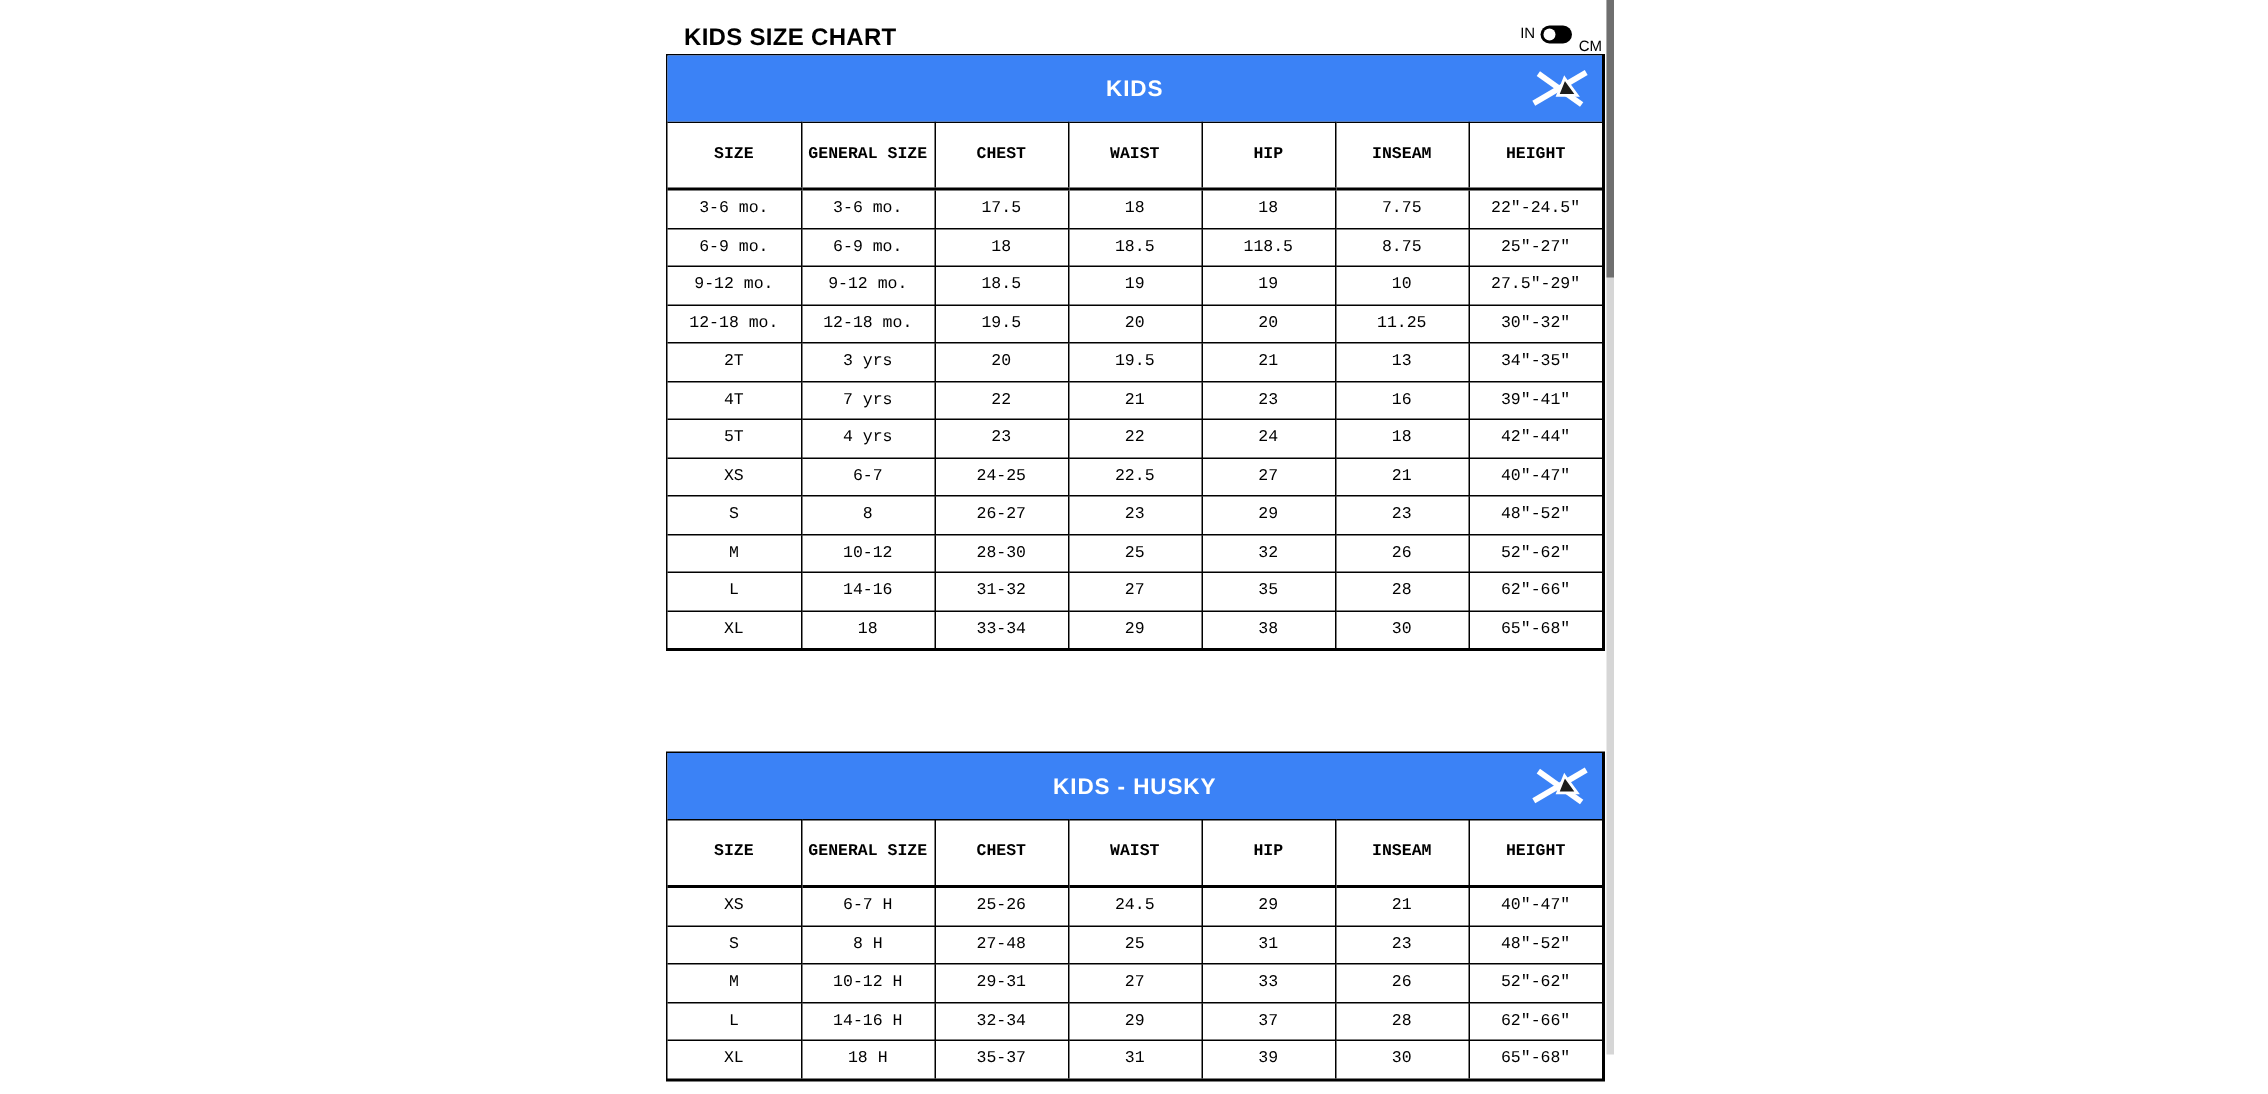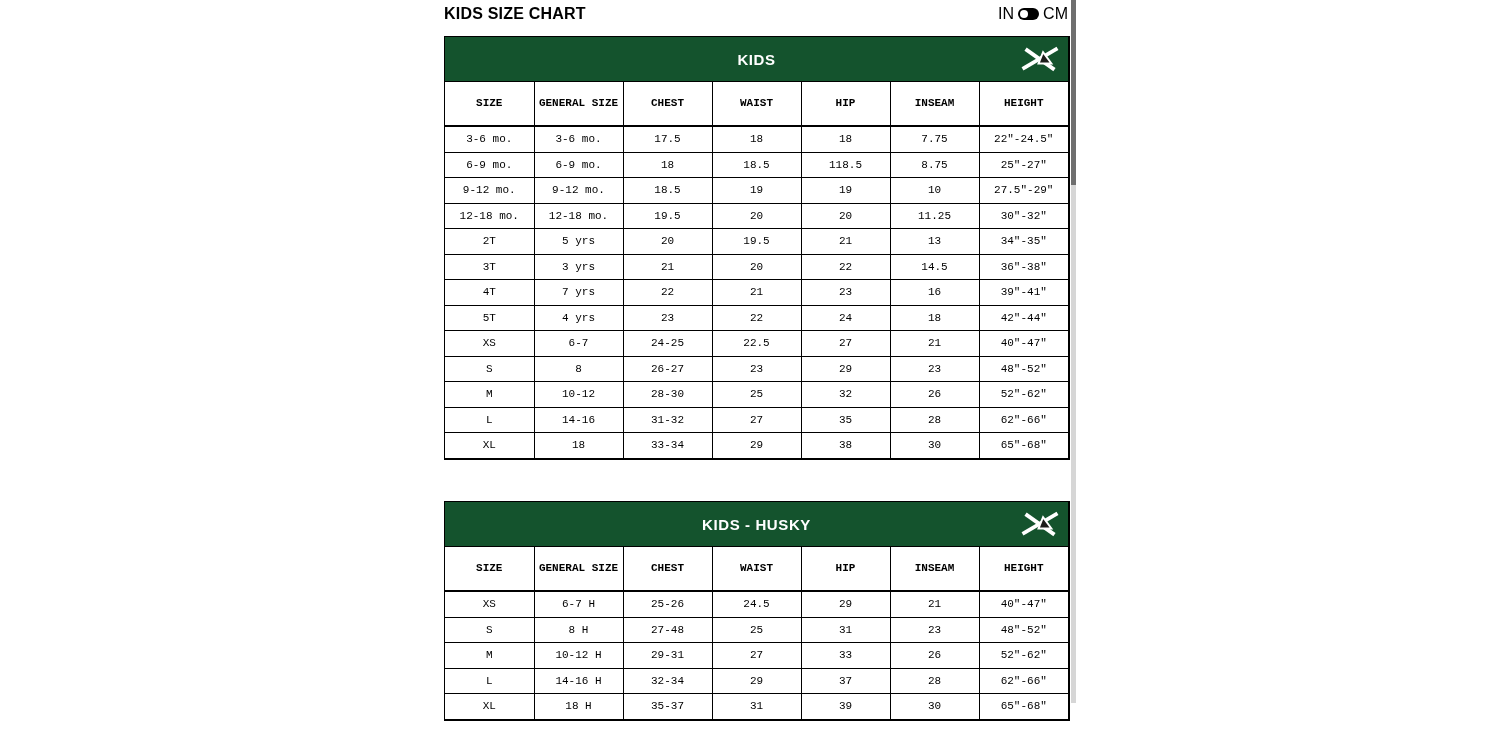--- a/index.html
+++ b/index.html
@@ -12,49 +12,49 @@
   }
   .page { position: relative; width: 1512px; height: 729px; }
   .content { position: absolute; left: 444px; top: 0; width: 626px; }
 
   
   .top-bar {
     position: absolute; left: 0; top: 4px; width: 626px;
     display: flex; justify-content: space-between; align-items: flex-start;
   }
   .page-title {
-    margin: 0; font-size: 16px; font-weight: 800; letter-spacing: 0.2px;
+    margin: 12px; font-size: 16px; font-weight: 800; letter-spacing: 0.2px;
     text-transform: uppercase; line-height: 20px;
   }
   .unit-toggle {
     display: flex; align-items: center; gap: 4px; margin-top: 4px; margin-right: 2px;
-    font-size: 16px; line-height: 12px;
-  }
-  .unit-label-cm { margin-top: 0; }
+    font-size: 10px; line-height: 12px;
+  }
+  .unit-label-cm { margin-top: 18px; }
   .switch {
     position: relative; width: 21px; height: 12px;
     background: #000; border-radius: 7px; cursor: pointer;
   }
   .knob {
     position: absolute; top: 2px; width: 8px; height: 8px;
     border-radius: 50%; background: #fff;
   }
   .switch[data-state="IN"] .knob { left: 2px; }
 
   
   .size-table {
     position: absolute; left: 0; width: 626px; box-sizing: border-box;
     border: 1px solid #000; border-right-width: 2px; border-bottom-width: 2px;
     background: #fff;
   }
   .size-table.first { top: 36px; }
   .size-table.second { top: 501px; }
 
   .banner {
-    height: 44px; background: #14532d;
+    height: 44px; background: #3b82f6;
     display: flex; align-items: center; justify-content: center;
     position: relative;
   }
   .banner-title {
     color: #fff; font-size: 15px; font-weight: 700; letter-spacing: 0.6px;
     text-transform: uppercase;
   }
   .banner .logo { position: absolute; right: 9px; top: 8px; width: 38px; height: 28px; }
 
   table { width: 100%; border-collapse: collapse; table-layout: fixed; font-family: Liberation Mono, monospace; }
@@ -148,35 +148,26 @@
               <td>12-18 mo.</td>
               <td>12-18 mo.</td>
               <td>19.5</td>
               <td>20</td>
               <td>20</td>
               <td>11.25</td>
               <td>30"-32"</td>
             </tr>
             <tr>
               <td>2T</td>
-              <td>5 yrs</td>
+              <td>3 yrs</td>
               <td>20</td>
               <td>19.5</td>
               <td>21</td>
               <td>13</td>
               <td>34"-35"</td>
-            </tr>
-            <tr>
-              <td>3T</td>
-              <td>3 yrs</td>
-              <td>21</td>
-              <td>20</td>
-              <td>22</td>
-              <td>14.5</td>
-              <td>36"-38"</td>
             </tr>
             <tr>
               <td>4T</td>
               <td>7 yrs</td>
               <td>22</td>
               <td>21</td>
               <td>23</td>
               <td>16</td>
               <td>39"-41"</td>
             </tr>

